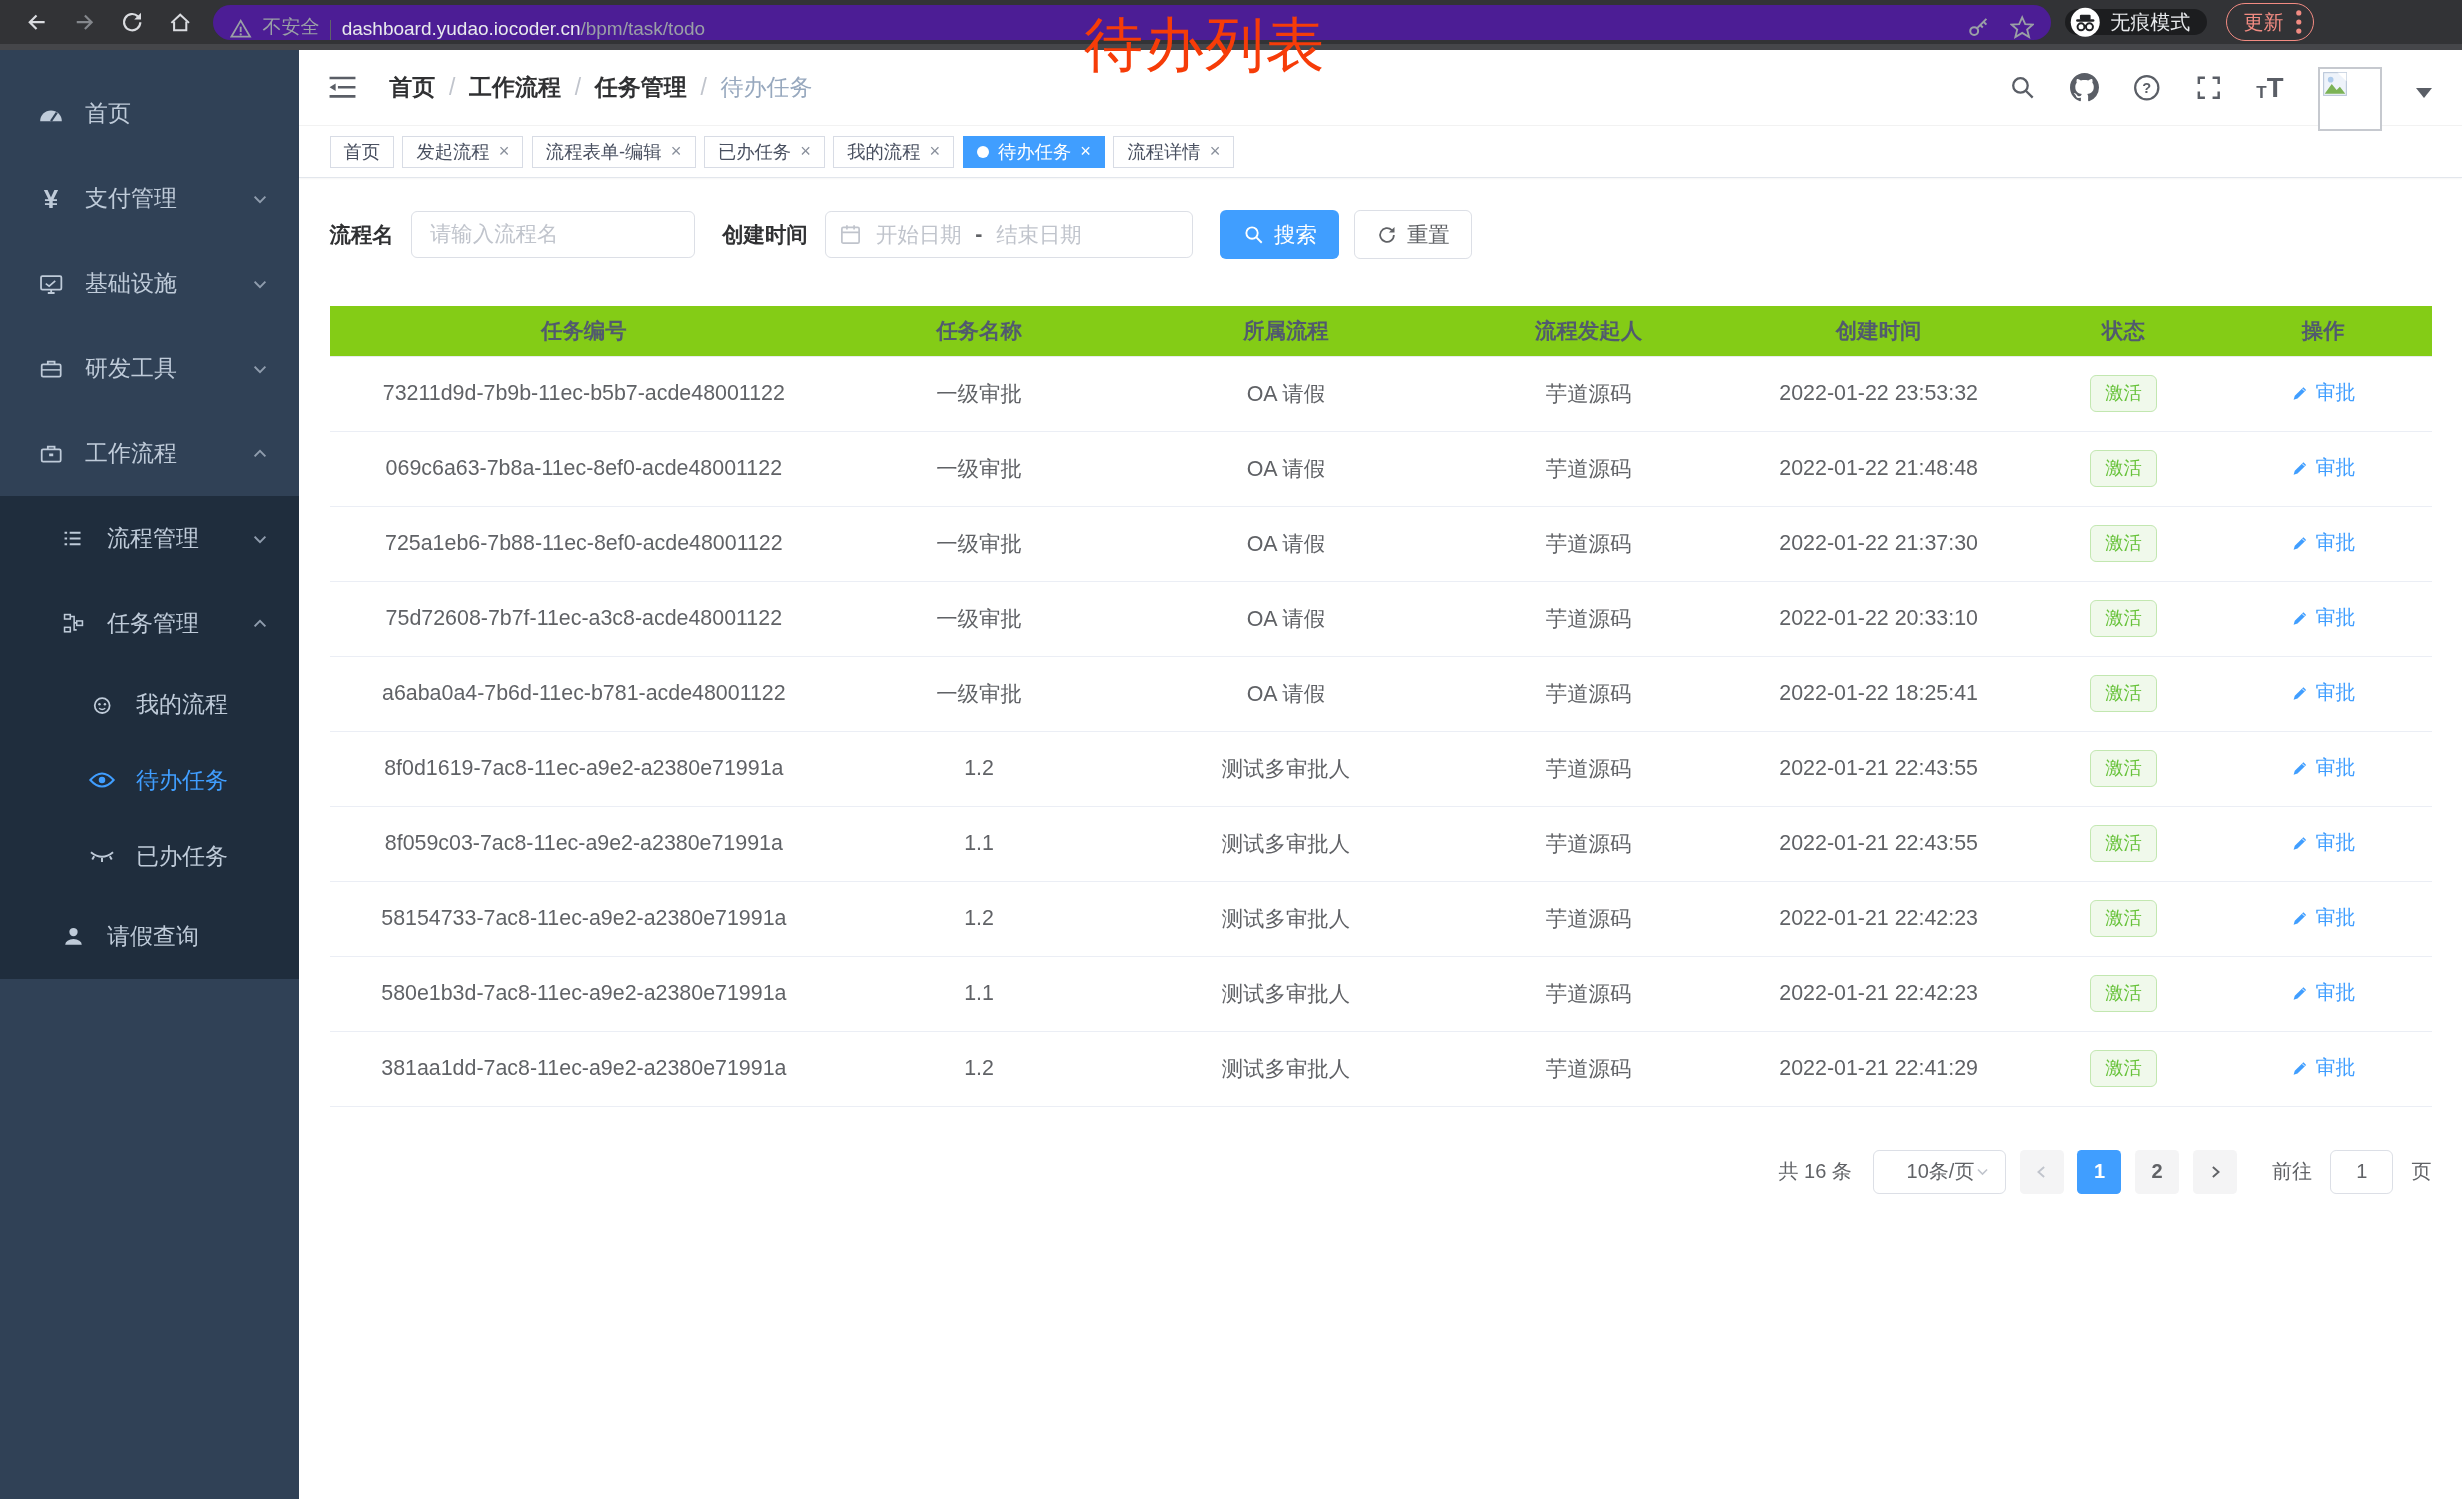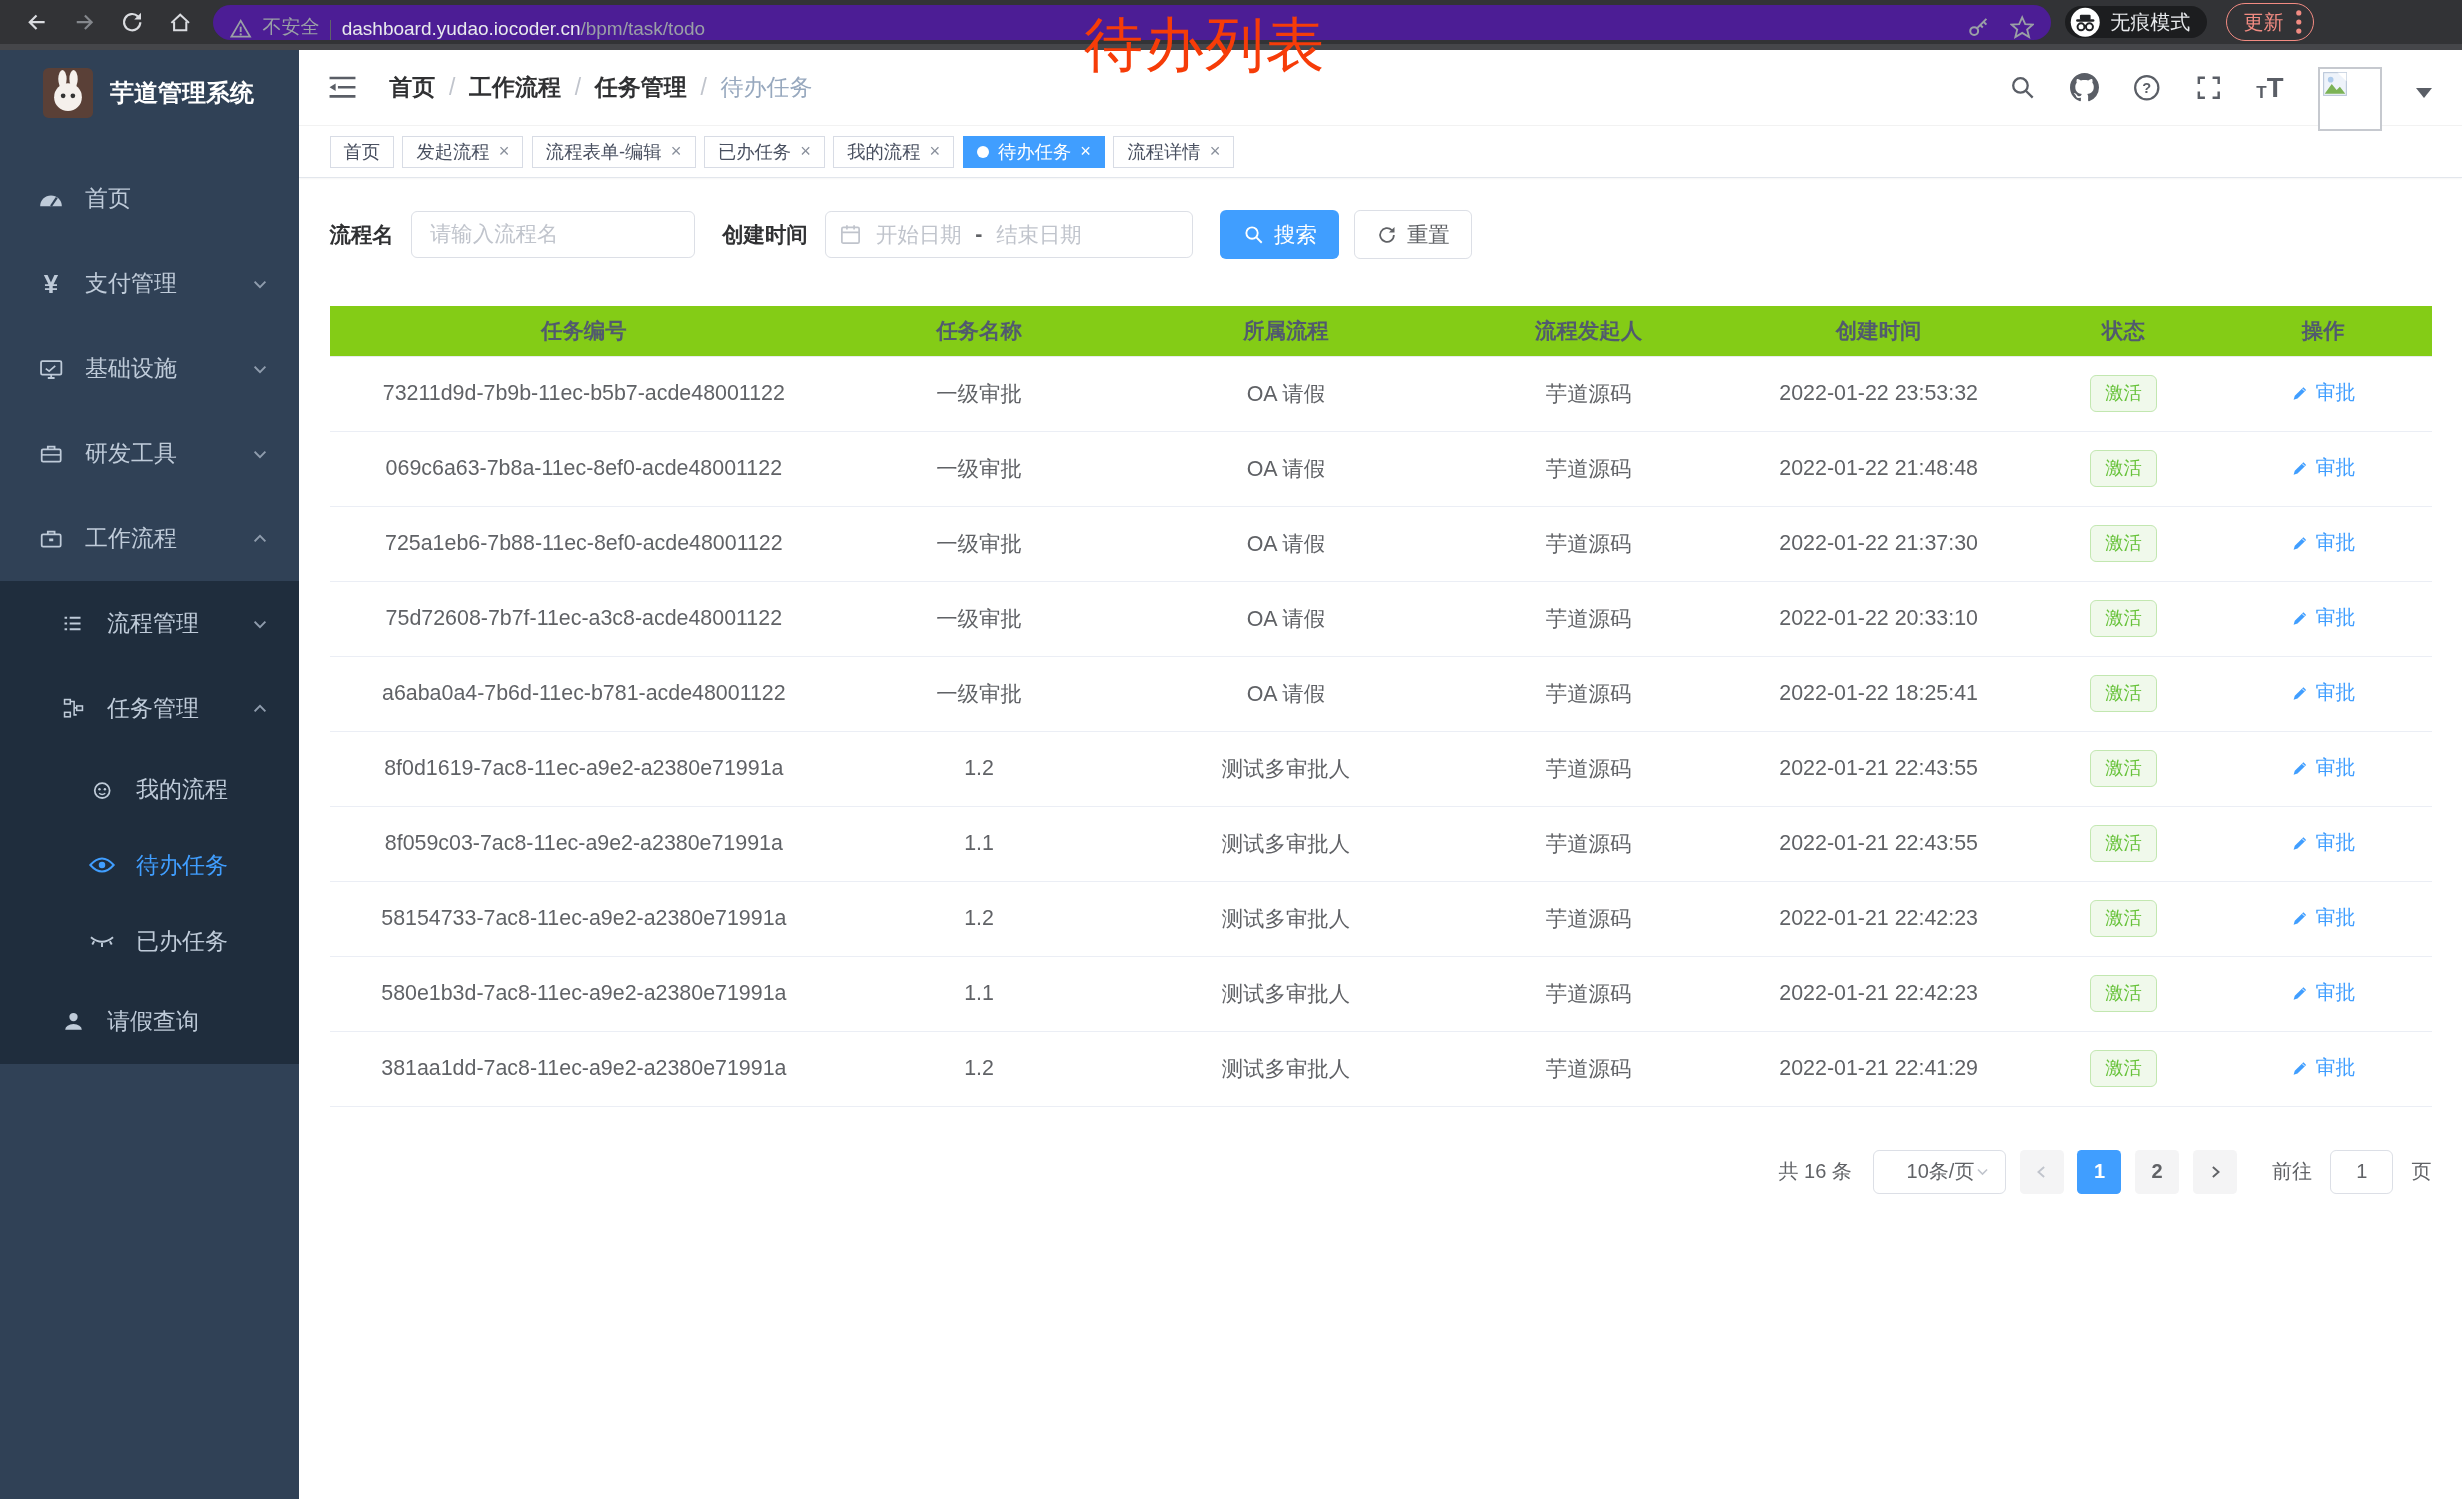--- a/index.html
+++ b/index.html
@@ -10,21 +10,21 @@
   
   .browser { height:44px; background:#323336; display:flex; align-items:center; padding:0 17px; gap:7.6px; }
   .browser-edge { height:6.1px; background:#45464a; }
   .nav-btn { width:40px; height:40px; display:flex; align-items:center; justify-content:center; color:#dadce0; border-radius:50%; flex-shrink:0; }
   .nav-btn.dim { color:#84878c; }
   .omnibox { flex:1; max-width:1838px; height:35px; background:#4c1d95; border-radius:17.5px; display:flex; align-items:flex-end; padding:0 17px; gap:10.7px; color:#9aa0a6; font-size:19px; margin:0 6.1px; }
   .omni-sep { width:0.8px; height:20px; background:#5f6368; }
   .omni-host { color:#e8eaed; }
   .omni-path { color:#9aa0a6; }
   .omni-right { margin-left:auto; display:flex; align-items:center; gap:20px; color:#9aa0a6; }
-  .incognito-chip { height:32px; border-radius:19px; background:#1c1d1f; color:#e8eaed; display:flex; align-items:center; gap:10px; padding:0 17px 0 4.6px; font-size:20px; flex-shrink:0; }
+  .incognito-chip { height:26px; border-radius:19px; background:#1c1d1f; color:#e8eaed; display:flex; align-items:center; gap:10px; padding:0 17px 0 4.6px; font-size:20px; flex-shrink:0; }
   .update-pill { height:38px; border-radius:19px; border:1.5px solid #f28b82; color:#f28b82; display:flex; align-items:center; gap:11.4px; padding:0 10.7px 0 17px; font-size:20px; flex-shrink:0; margin-left:10.7px; }
 
   
   .annotation { position:absolute; left:1084px; top:6.1px; font-size:59px; font-weight:500; color:#f63c08; z-index:50; letter-spacing:1.5px; white-space:nowrap; }
 
   
   .app { display:flex; height:1449px; }
   .sidebar { width:299px; flex-shrink:0; background:#304156; color:#bfcbd9; overflow:hidden; }
   .logo-row { height:85px; display:flex; align-items:center; gap:17px; padding-left:43px; }
   .logo-title { color:#fff; font-size:24px; font-weight:700; white-space:nowrap; }
@@ -169,33 +169,20 @@
     </span>
   </div>
 </div>
 <div class="browser-edge"></div>
 
 <div class="annotation">待办列表</div>
 
 <div class="app">
 
   <div class="sidebar">
-    <div class="logo-row">
-      <span>
-        <svg width="50" height="50" viewBox="0 0 36 36">
-            <rect width="36" height="36" rx="4" fill="#5a4037"></rect>
-            <ellipse cx="14" cy="8" rx="3" ry="6.5" fill="#f5f0ec"></ellipse>
-            <ellipse cx="22" cy="8" rx="3" ry="6.5" fill="#f5f0ec"></ellipse>
-            <circle cx="18" cy="21" r="10" fill="#f5f0ec"></circle>
-            <circle cx="14.5" cy="20" r="1.7" fill="#333"></circle>
-            <circle cx="21.5" cy="20" r="1.7" fill="#333"></circle>
-          </svg>
-      </span>
-      <span class="logo-title">芋道管理系统</span>
-    </div>
 
     <div class="menu">
       <div class="menu-item lvl1">
         <span class="mi-icon">
           <svg width="26" height="26" viewBox="0 0 36 36">
               <path d="M3 28a15 15 0 1 1 30 0z" fill="currentColor"></path>
               <path d="M18 28l8-12" stroke="#304156" stroke-width="3"></path>
             </svg>
         </span>
         <span>首页</span>

